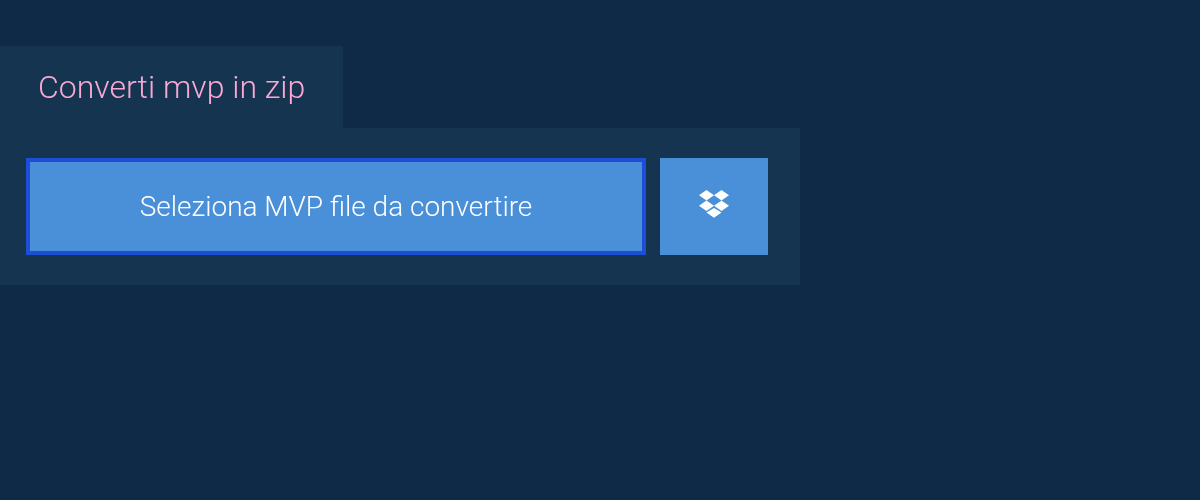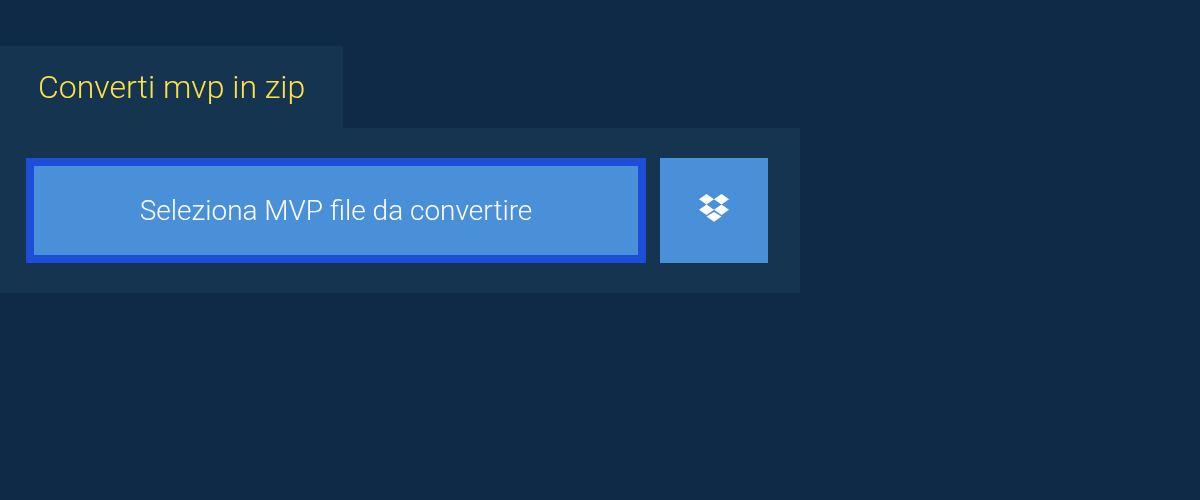--- a/index.html
+++ b/index.html
@@ -6,40 +6,40 @@
     body {
       width: 1200px;
       height: 500px;
       background: #0e2a47;
       font-family: -apple-system, BlinkMacSystemFont, "Segoe UI", Roboto, sans-serif;
       overflow: hidden;
     }
     .tab {
       display: inline-block;
       background: #153450;
-      color: #fde047;
+      color: #f9a8d4;
       font-size: 32px;
       font-weight: 300;
       padding: 22px 38px;
       margin-top: 46px;
     }
     .panel {
       background: #153450;
       padding: 30px 26px;
       width: 800px;
     }
     .button-row {
       display: flex;
       gap: 14px;
       align-items: stretch;
     }
     .select-button {
       background: #4a90d9;
       color: #ffffff;
-      border: 8px solid #1d4ed8;
+      border: 4px solid #1d4ed8;
       font-size: 28px;
       font-weight: 300;
       padding: 28px 42px;
       text-align: center;
       cursor: pointer;
       flex: 0 0 auto;
       width: 620px;
     }
     .dropbox-button {
       background: #4a90d9;

